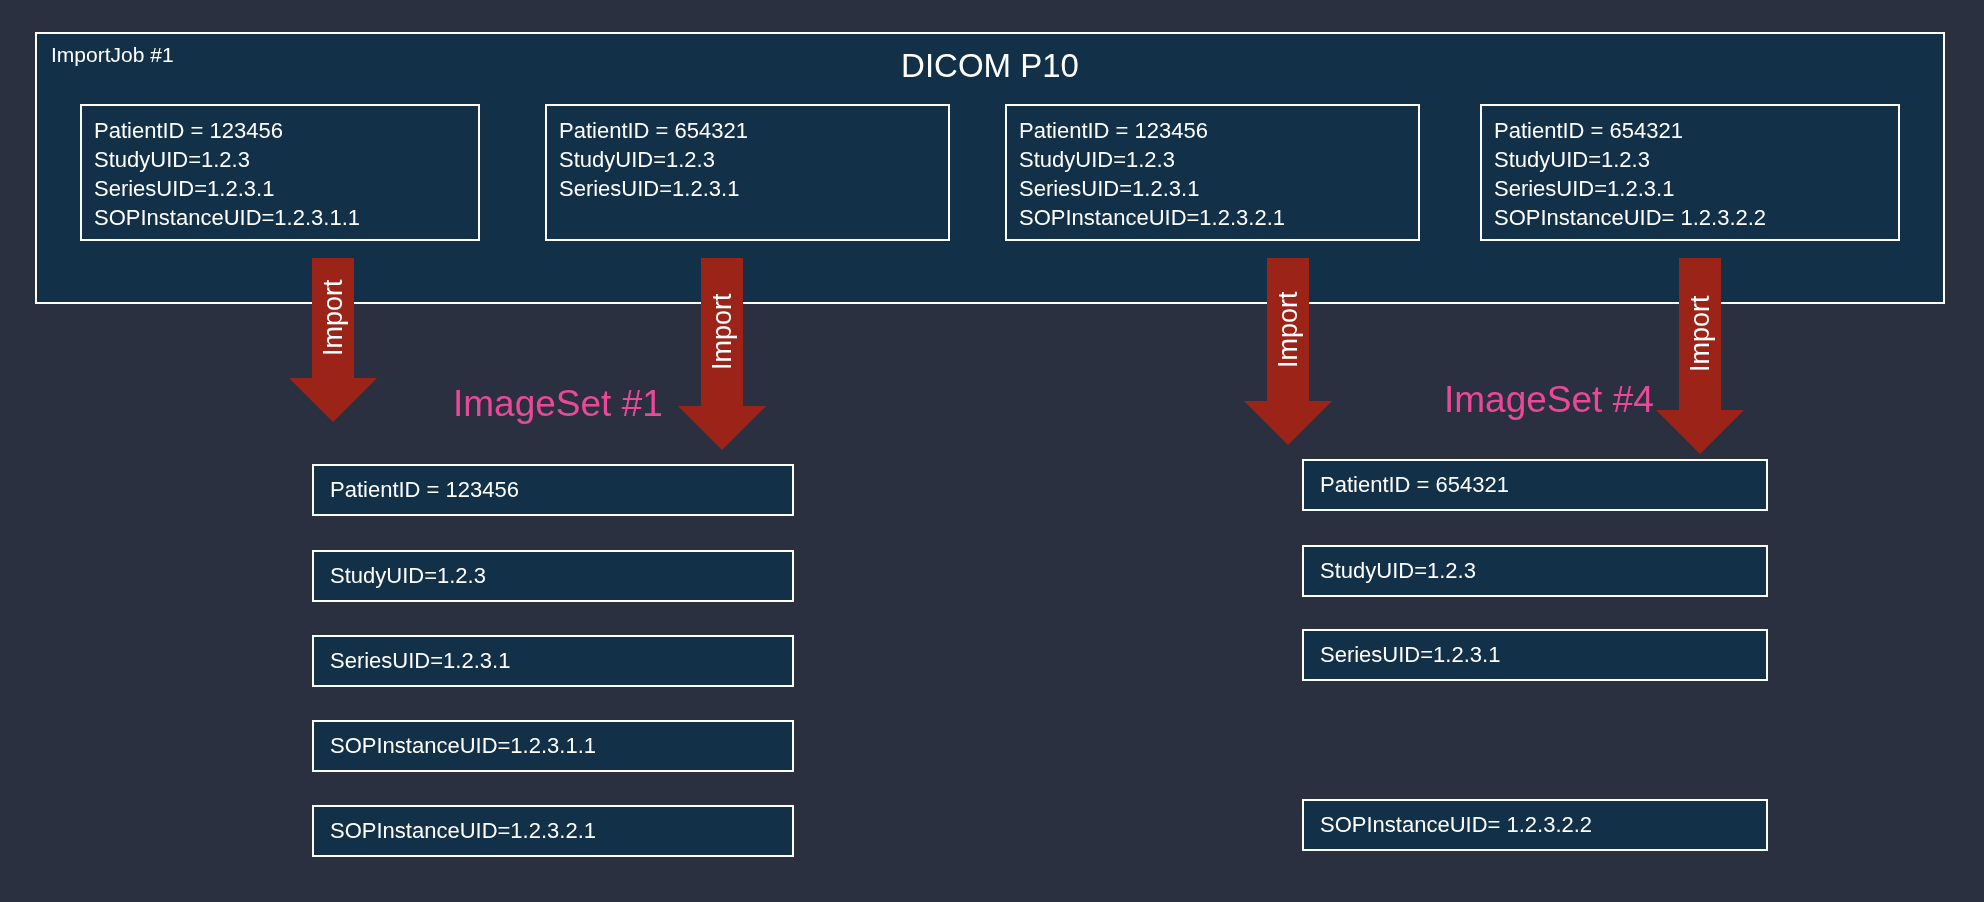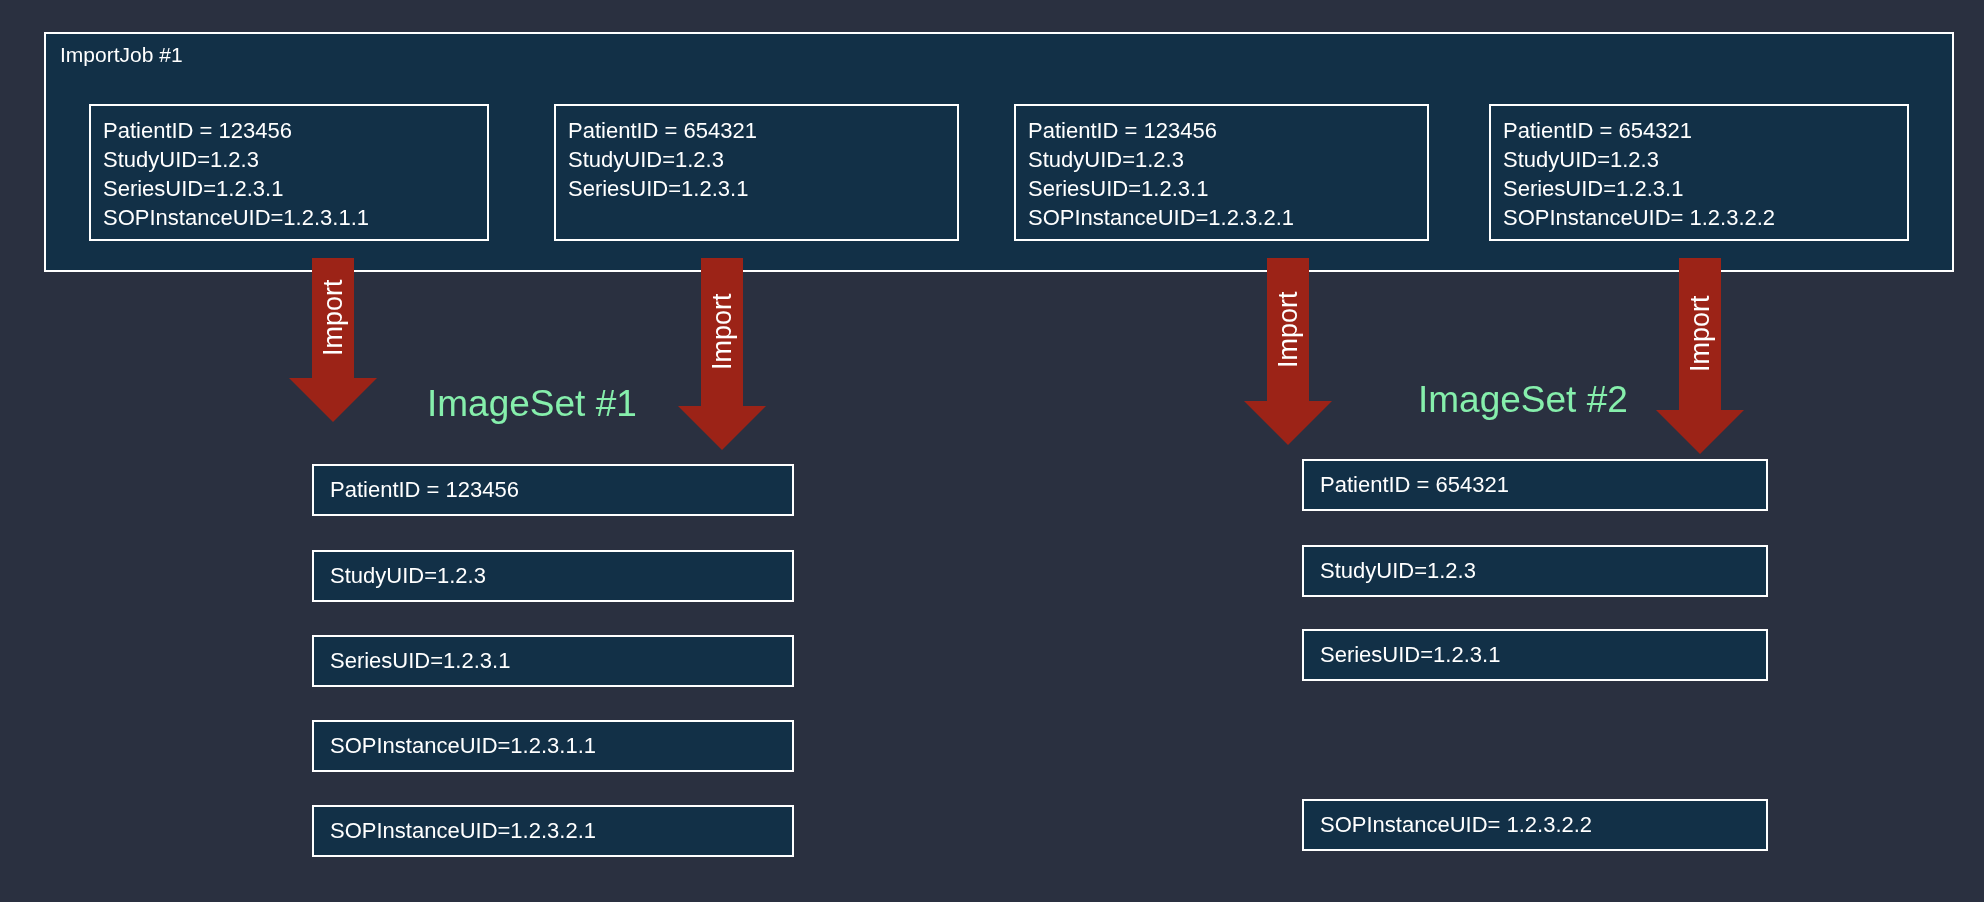--- a/index.html
+++ b/index.html
@@ -8,24 +8,23 @@
     background: #2a3040;
     font-family: "Liberation Sans", sans-serif;
     overflow: hidden;
   }
   #stage { position: relative; width: 1984px; height: 902px; }
 
   
   .panel {
     position: absolute;
     left: 35px; top: 32px;
-    width: 1910px; height: 240px;
+    width: 1910px; height: 272px;
     background: #123047;
     border: 2px solid #ffffff;
-    margin-left: 9px;
   }
   .panel-tag {
     position: absolute;
     left: 14px; top: 8px;
     color: #ffffff;
     font-size: 21px;
     line-height: 26px;
     white-space: nowrap;
   }
   .panel-title {
@@ -109,24 +108,25 @@
   .arrow.a3 .alabel{ top: 0px; height: 143px; }
   
   .arrow.a4 { left: 1656px; }
   .arrow.a4 .shaft { height: 152px; }
   .arrow.a4 .head  { top: 152px; }
   .arrow.a4 .alabel{ top: 0px; height: 152px; }
 
   
   .set-title {
     position: absolute;
-    color: #86efac;
+    color: #ec4899;
     font-size: 37px;
     line-height: 44px;
     white-space: nowrap;
+    margin-left: 26px;
   }
   .set-title.s1 { left: 427px;  top: 382px; }
   .set-title.s2 { left: 1418px; top: 378px; }
 
   
   .attr {
     position: absolute;
     height: 52px;
     border: 2px solid #ffffff;
     background: #123047;
@@ -155,20 +155,21 @@
   .rr4 { top: 714px; }
   .rr5 { top: 799px; }
 </style>
 </head>
 <body>
 
 <div id="stage">
 
   <div class="panel">
     <div class="panel-tag">ImportJob #1</div>
+    <div class="panel-title">DICOM P10</div>
 
     <div class="p10box b1">
       <div class="line">PatientID = 123456</div>
       <div class="line">StudyUID=1.2.3</div>
       <div class="line">SeriesUID=1.2.3.1</div>
       <div class="line">SOPInstanceUID=1.2.3.1.1</div>
     </div>
 
     <div class="p10box b2">
       <div class="line">PatientID = 654321</div>
@@ -226,21 +227,21 @@
   <div class="attr col-left r3">
     <span>SeriesUID=1.2.3.1</span>
   </div>
   <div class="attr col-left r4">
     <span>SOPInstanceUID=1.2.3.1.1</span>
   </div>
   <div class="attr col-left r5">
     <span>SOPInstanceUID=1.2.3.2.1</span>
   </div>
 
-  <div class="set-title s2">ImageSet #2</div>
+  <div class="set-title s2">ImageSet #4</div>
 
   <div class="attr col-right rr1">
     <span>PatientID = 654321</span>
   </div>
   <div class="attr col-right rr2">
     <span>StudyUID=1.2.3</span>
   </div>
   <div class="attr col-right rr3">
     <span>SeriesUID=1.2.3.1</span>
   </div>

